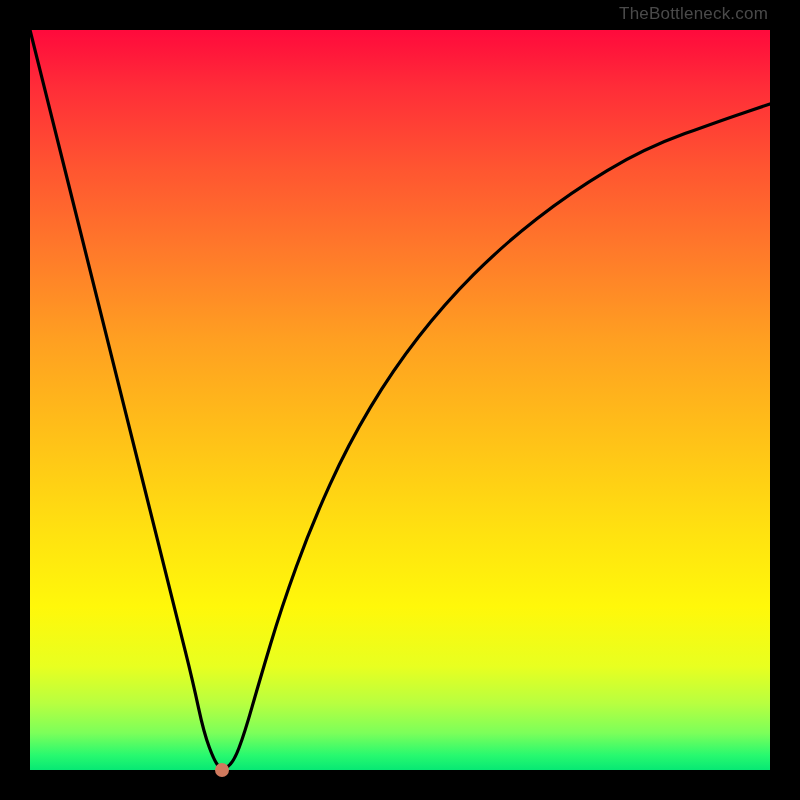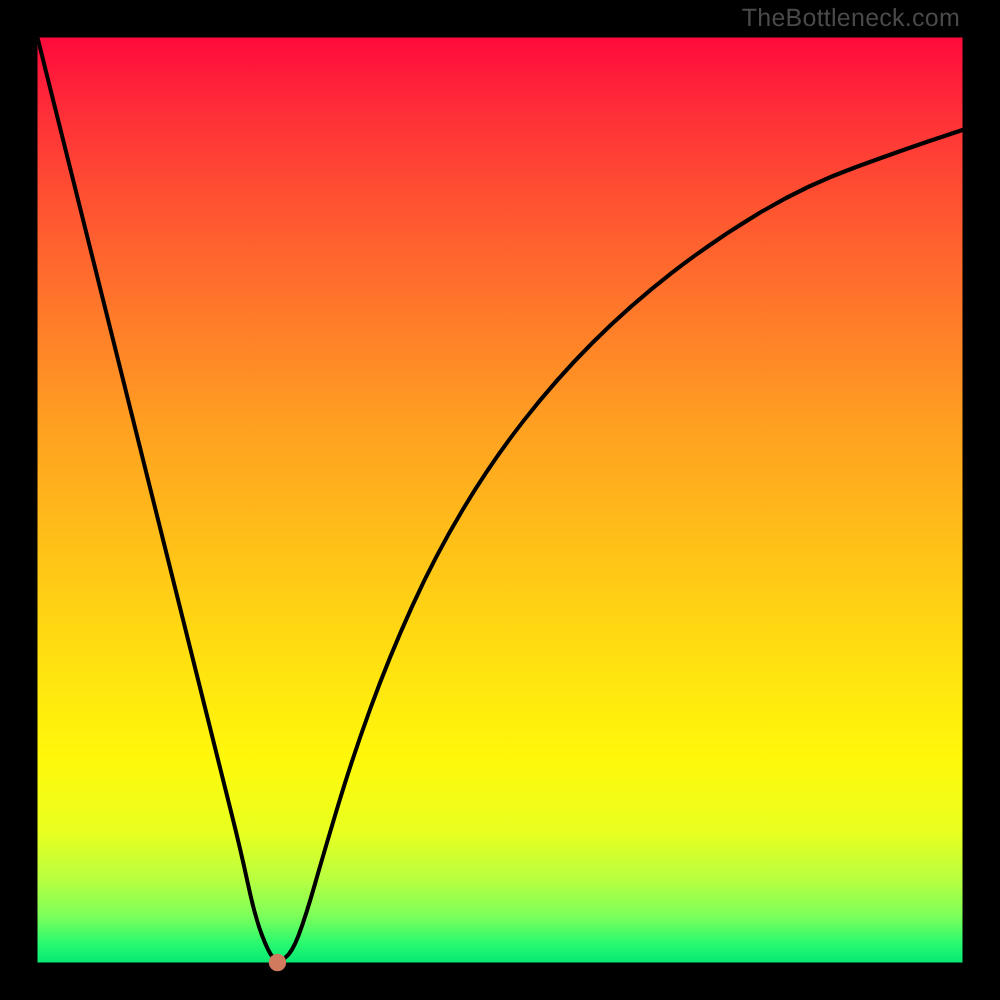--- a/index.html
+++ b/index.html
@@ -38,21 +38,21 @@
       #7cff5a 95%,
       #28f96f 98%,
       #07e874 100%
     );
   }
   .watermark {
     position: absolute;
     top: 4px;
     right: 32px;
     color: #4a4a4a;
-    font-size: 20px;
+    font-size: 17px;
     letter-spacing: 0.2px;
     user-select: none;
   }
   svg.curve {
     position: absolute;
     left: 0;
     top: 0;
     width: 740px;
     height: 740px;
     overflow: visible;

